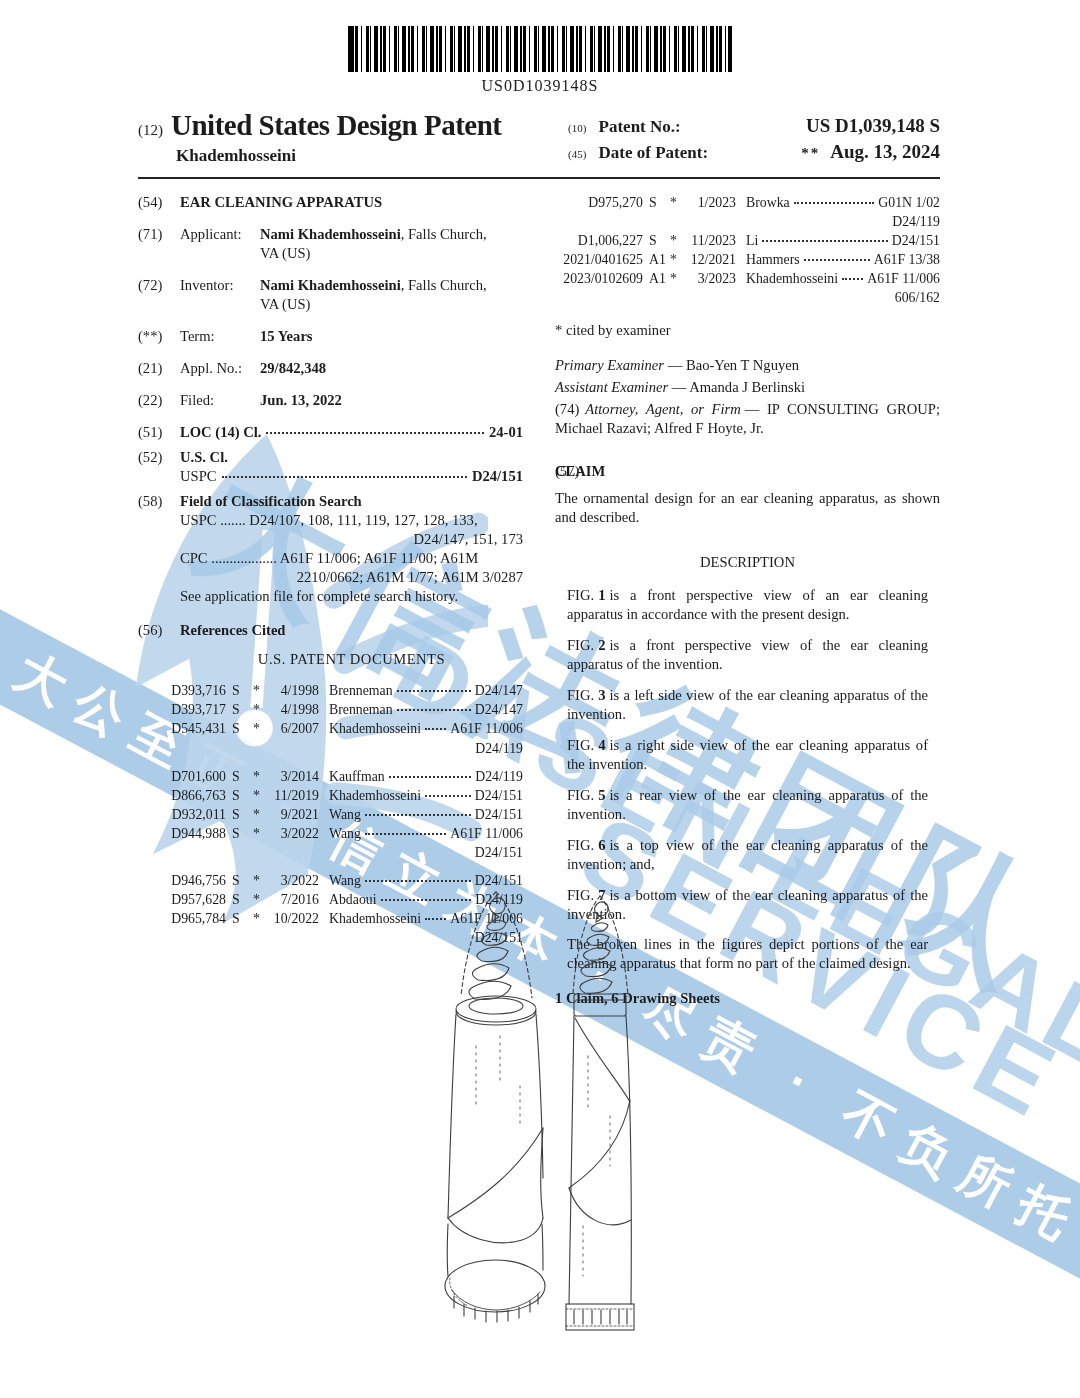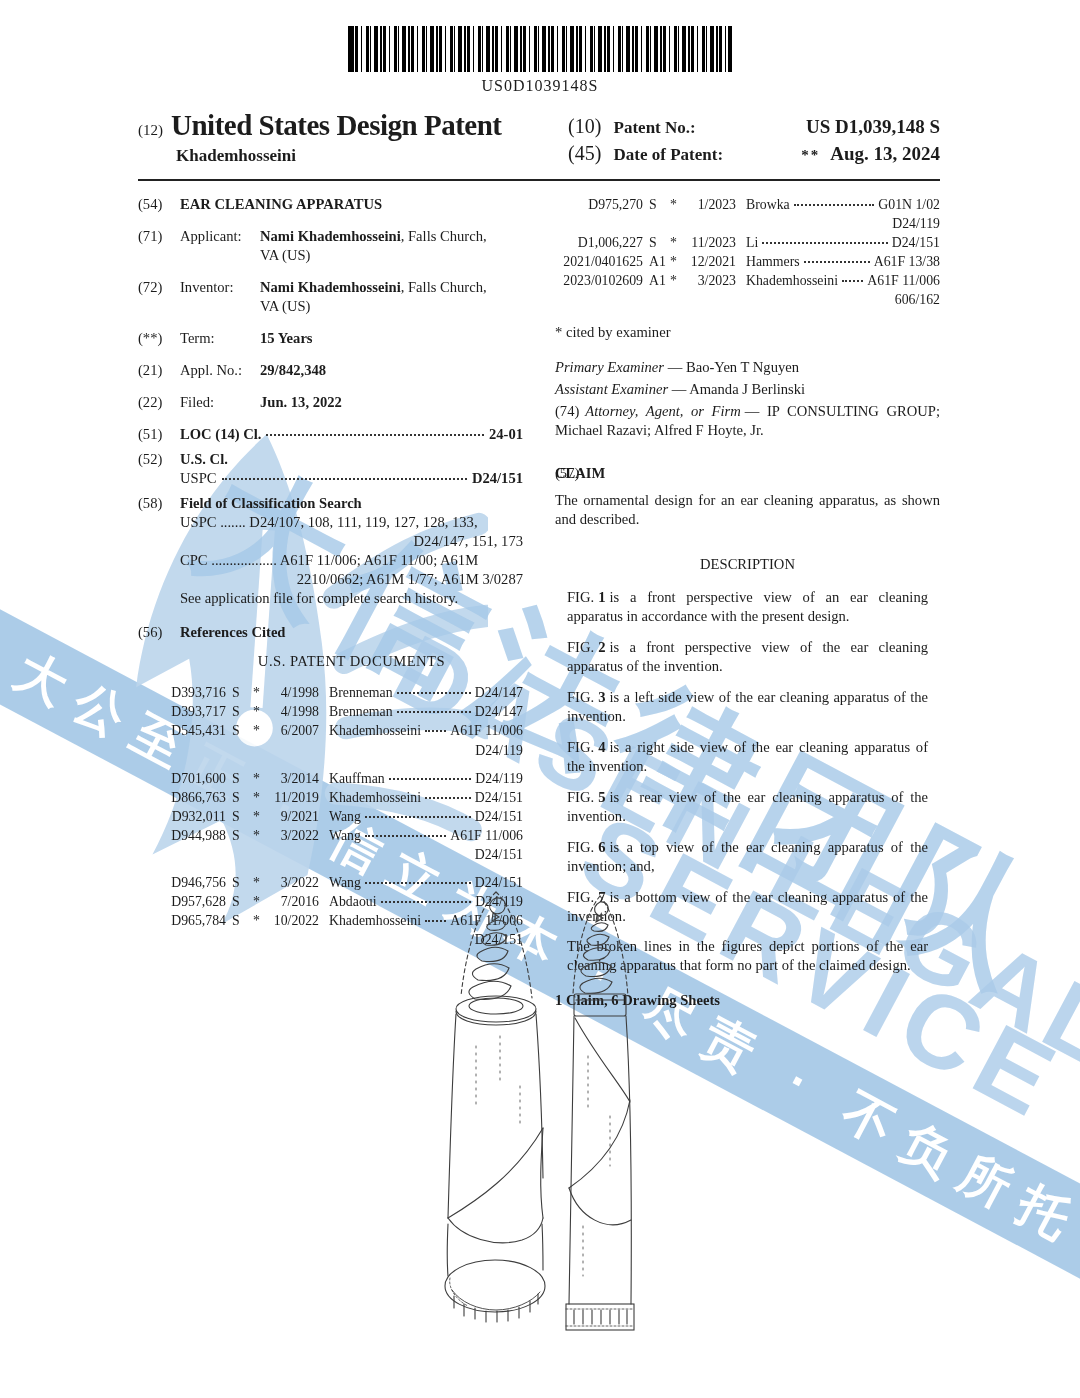--- a/index.html
+++ b/index.html
@@ -34,21 +34,21 @@
   .barcode-text{font-size:16px;letter-spacing:1px;margin-top:1px;}
 
   .header{display:flex;padding:14px 140px 0 138px;}
   .hdr-left{width:430px;}
   .hdr-left .line1{display:flex;align-items:baseline;}
   .hdr-code{font-size:15px;margin-right:8px;}
   .hdr-title{font-size:29px;font-weight:bold;letter-spacing:-.5px;white-space:nowrap;text-align:center;}
   .hdr-author{font-size:17px;font-weight:bold;margin:4px 0 0 38px;}
   .hdr-right{flex:1;padding-top:6px;}
   .hdr-row{display:flex;align-items:baseline;font-size:17px;font-weight:bold;margin-bottom:4px;}
-  .hdr-row .hdr-code{font-weight:normal;font-size:20px;}
+  .hdr-row .hdr-code{font-weight:normal;font-size:11px;}
   .hdr-row .lab{width:150px;}
   .hdr-row .val{margin-left:auto;font-size:19px;}
   .hdr-row .stars{font-size:15px;margin-right:10px;letter-spacing:2px;}
   .rule{border:none;border-top:2px solid #222;margin:10px 140px 14px 138px;}
 
   .cols{display:flex;gap:32px;padding:0 140px 0 138px;font-size:14.6px;line-height:1.3;}
   .col{width:385px;}
 
   
   .item{display:flex;margin-bottom:13px;}

